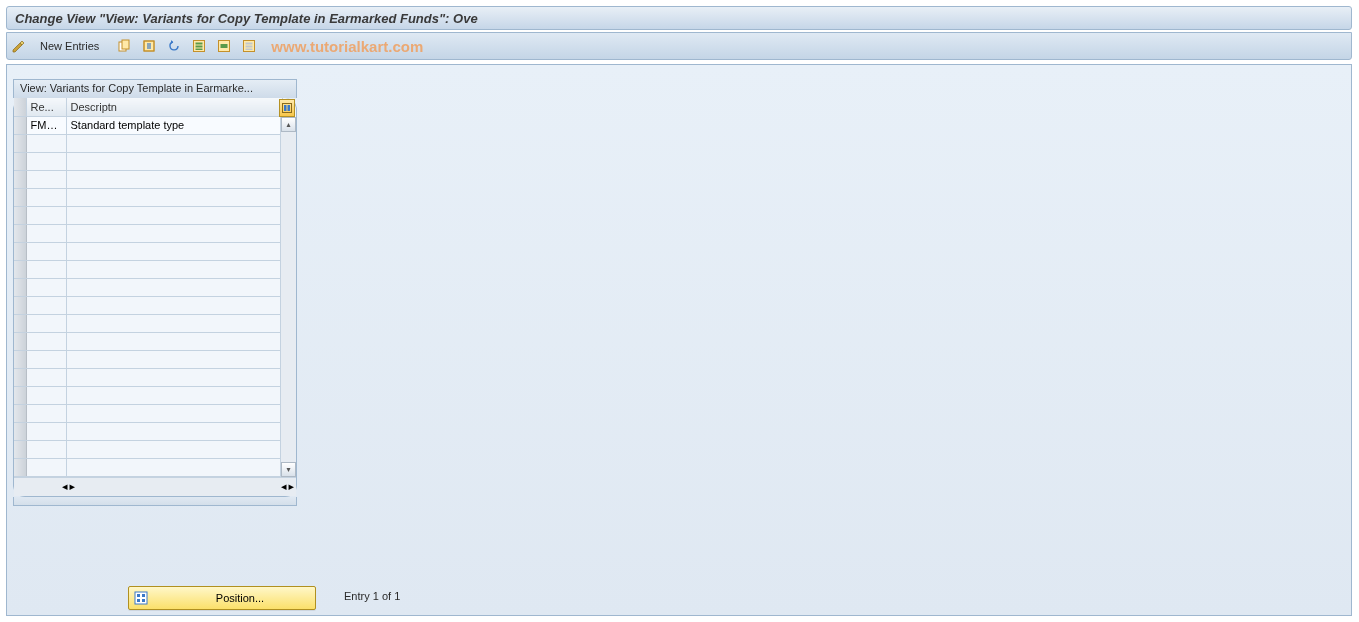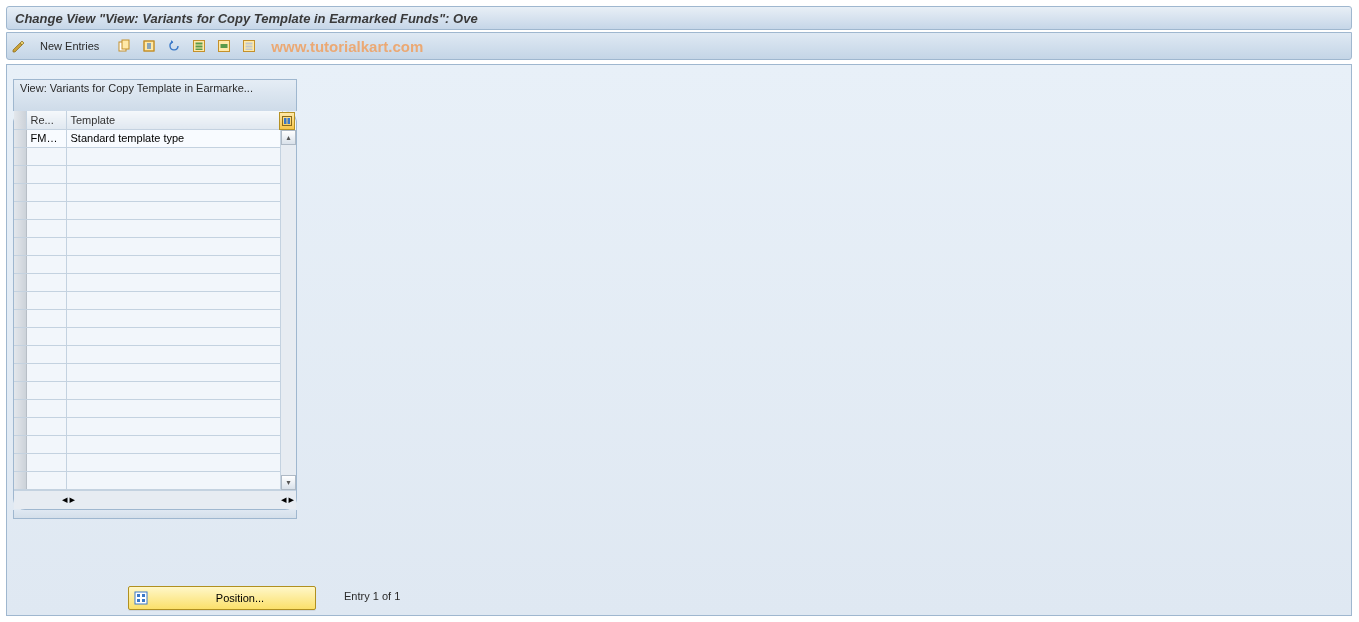--- a/index.html
+++ b/index.html
@@ -85,21 +85,21 @@
   
   .table-panel {
     position:absolute;
     left:6px; top:14px;
     width:284px;
   }
   .panel-title {
     background: linear-gradient(to bottom,#e5edf5,#cedbe9);
     border:1px solid #9fb7cf;
     border-bottom:none;
-    height:32px;
+    height:19px;
     padding:2px 6px 4px 6px;
     font-size:11px;
     color:#2a2a2a;
     box-sizing:border-box;
     white-space:nowrap; overflow:hidden; text-overflow:ellipsis;
   }
   .grid {
     border:1px solid #9fb7cf;
     border-top:none;
     background:#f1f6fb;
@@ -266,21 +266,21 @@
         <table class="data">
           <colgroup>
             <col style="width:12px">
             <col style="width:40px">
             <col style="width:216px">
           </colgroup>
           <thead>
             <tr>
               <th class="selcol"></th>
               <th><span>Re...</span></th>
-              <th><span>Template</span></th>
+              <th><span>Descriptn</span></th>
             </tr>
           </thead>
           <tbody id="tbody">
           <tr class="datarow">
                 <td class="selcol"></td>
                 <td class="c1">FMRE</td>
                 <td class="c2">Standard template type</td>
               </tr>
               <tr class="empty">
                 <td class="selcol"></td>

